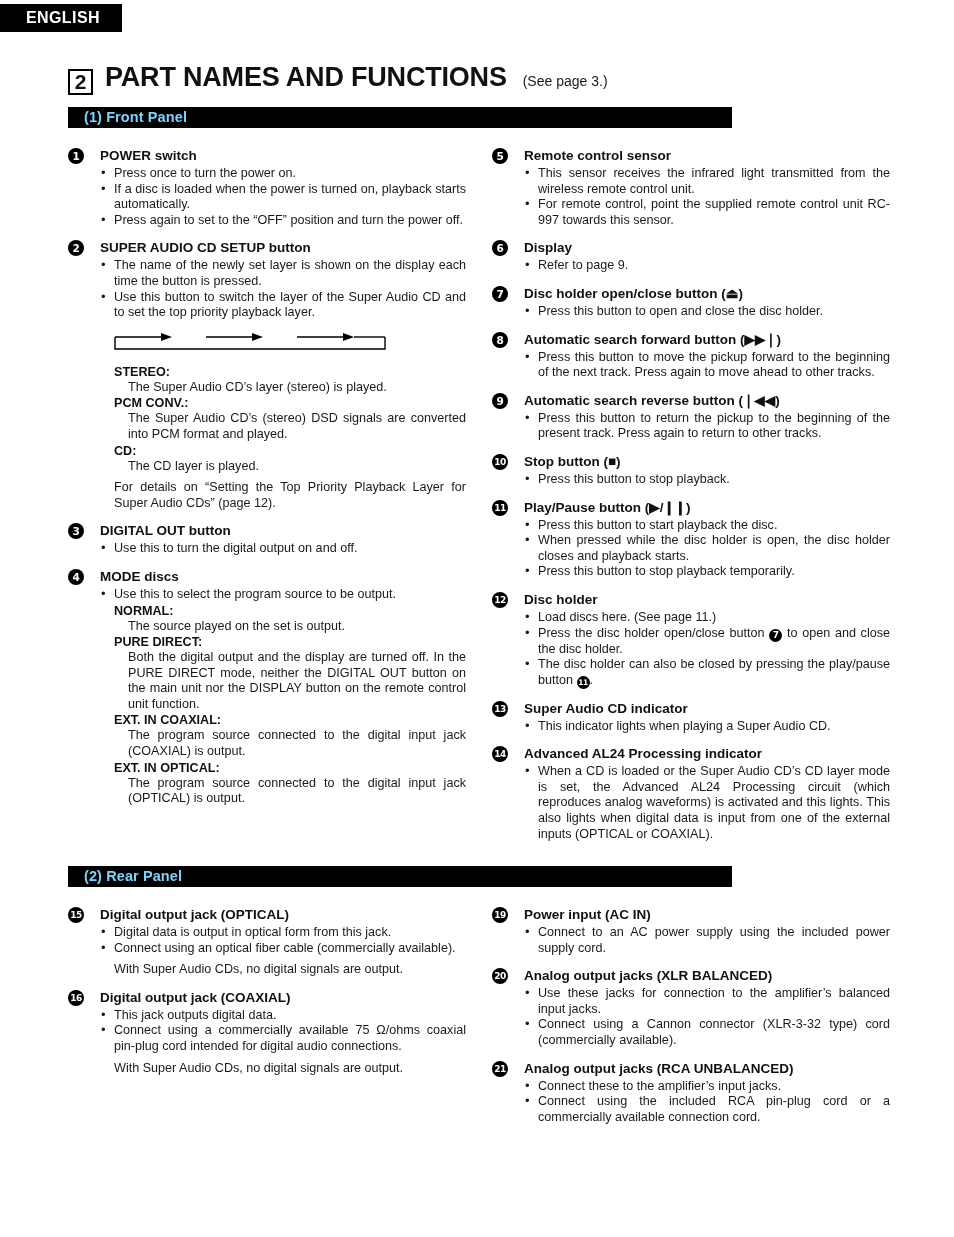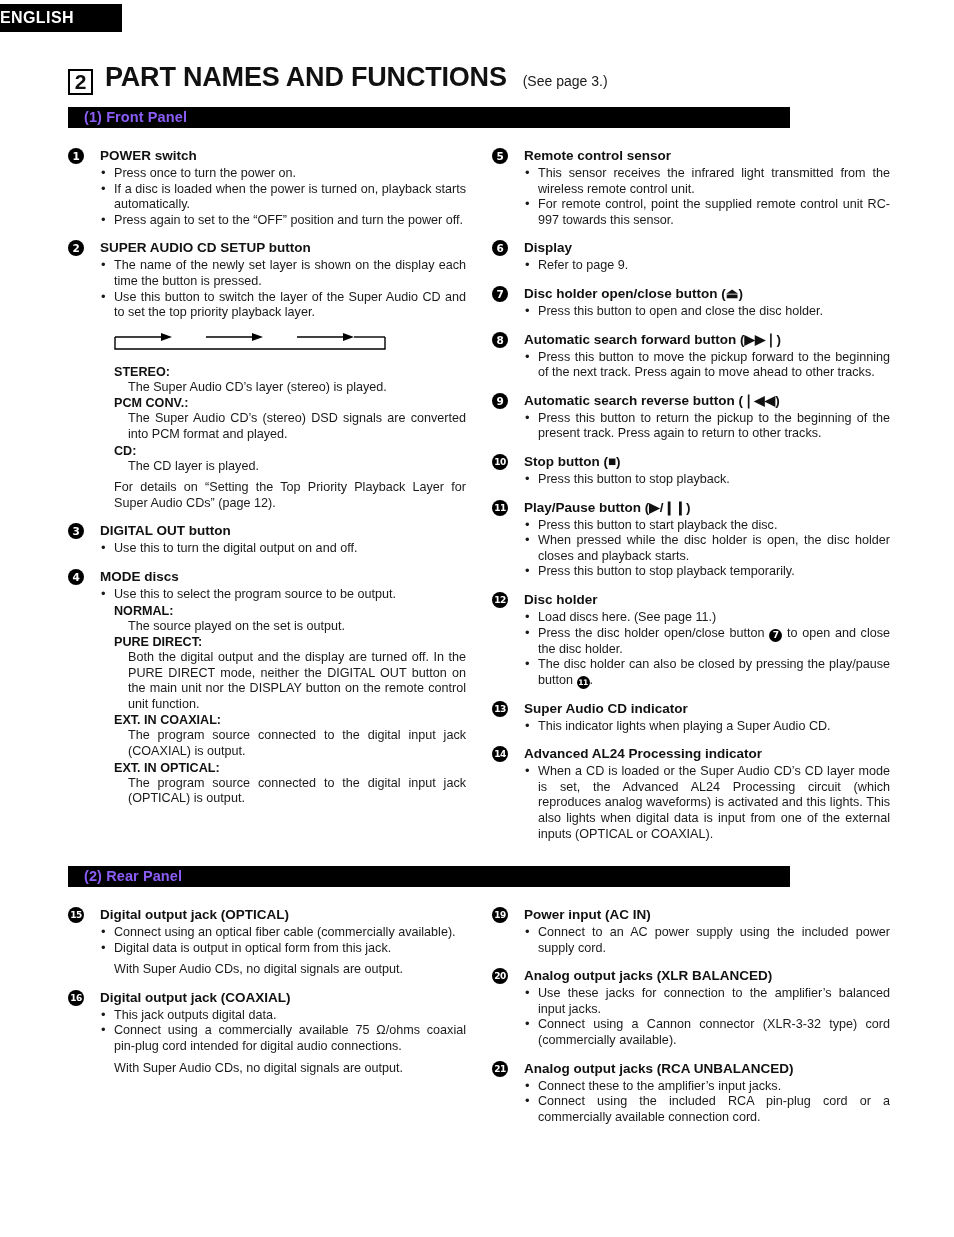--- a/index.html
+++ b/index.html
@@ -23,20 +23,21 @@
     top: 4px;
     width: 122px;
     height: 28px;
     background: #000000;
     color: #ffffff;
     font-size: 16px;
     font-weight: bold;
     letter-spacing: 0.4px;
     display: flex;
     align-items: center;
+    padding-left: 26px;
     box-sizing: border-box;
   }
 
   
   .page {
     position: absolute;
     left: 68px;
     top: 0;
     width: 823px;
   }
@@ -70,28 +71,28 @@
   }
   .chapter-ref {
     font-size: 14px;
     margin-left: 16px;
     color: #1a1a1a;
   }
 
   
   .section-bar {
     background: #000000;
-    color: #8b5cf6;
+    color: #7dd3fc;
     font-size: 14.5px;
     font-weight: bold;
     height: 21px;
     line-height: 21px;
     padding-left: 16px;
     box-sizing: border-box;
-    width: 722px;
+    width: 664px;
     letter-spacing: 0.1px;
   }
   #front-bar { margin-top: 15px; }
 
   
   .columns {
     display: flex;
     gap: 26px;
     margin-top: 19px;
   }
@@ -358,22 +359,22 @@
 </div>
 
 <div class="rear-wrap">
   <div class="section-bar" id="rear-bar">(2) Rear Panel</div>
   <div class="columns">
     <div class="col" id="col-rear-left">
         <div class="entry">
           <span class="badge wide">15</span>
           <div class="entry-title">Digital output jack (OPTICAL)</div>
           <ul class="bullets">
+            <li>Digital data is output in optical form from this jack.</li>
             <li>Connect using an optical fiber cable (commercially available).</li>
-            <li>Digital data is output in optical form from this jack.</li>
           </ul>
           <div class="sub-note" style="margin-left: 14px;">With Super Audio CDs, no digital signals are output.</div>
         </div>
         <div class="entry">
           <span class="badge wide">16</span>
           <div class="entry-title">Digital output jack (COAXIAL)</div>
           <ul class="bullets">
             <li>This jack outputs digital data.</li>
             <li>Connect using a commercially available 75 Ω/ohms coaxial pin-plug cord intended for digital audio connections.</li>
           </ul>

